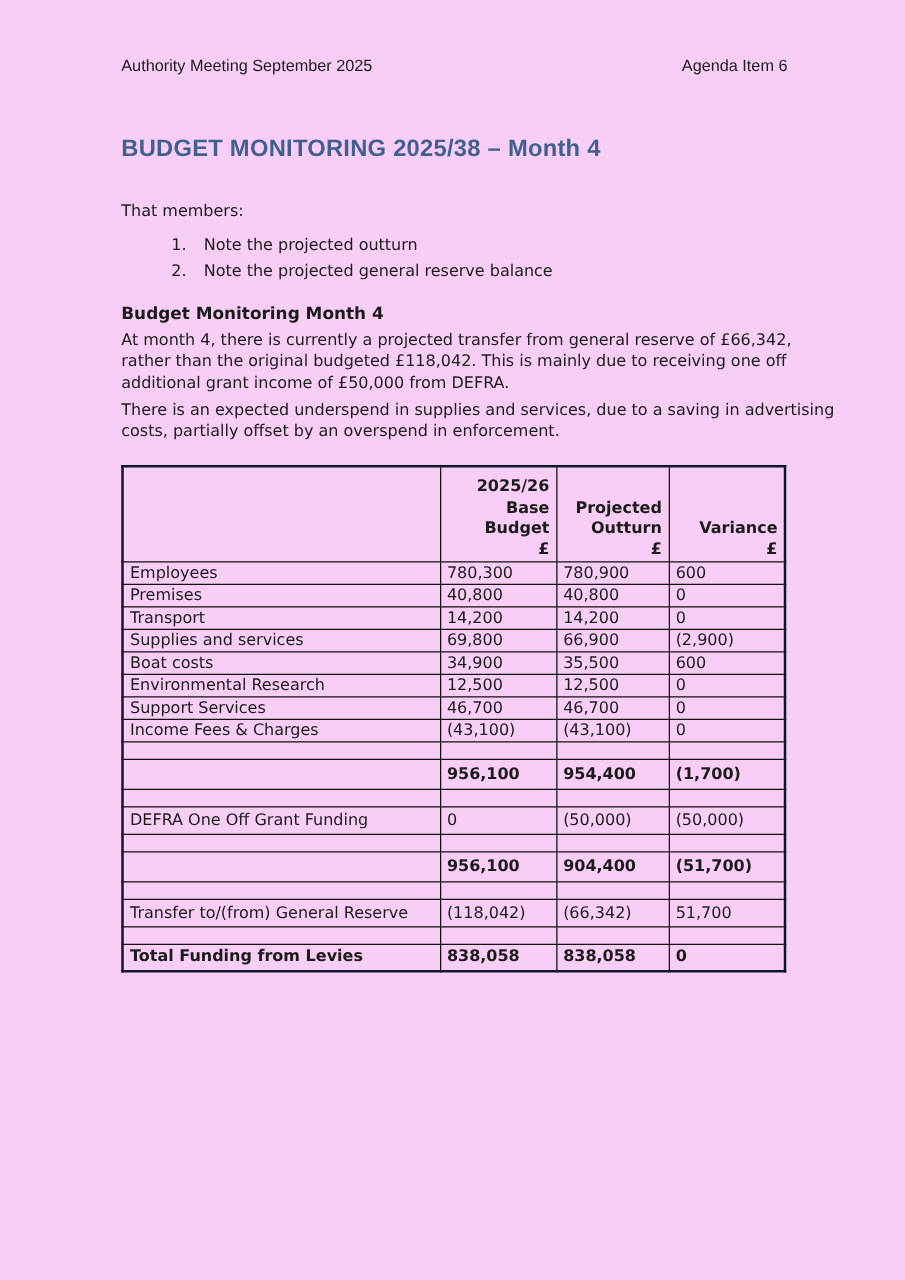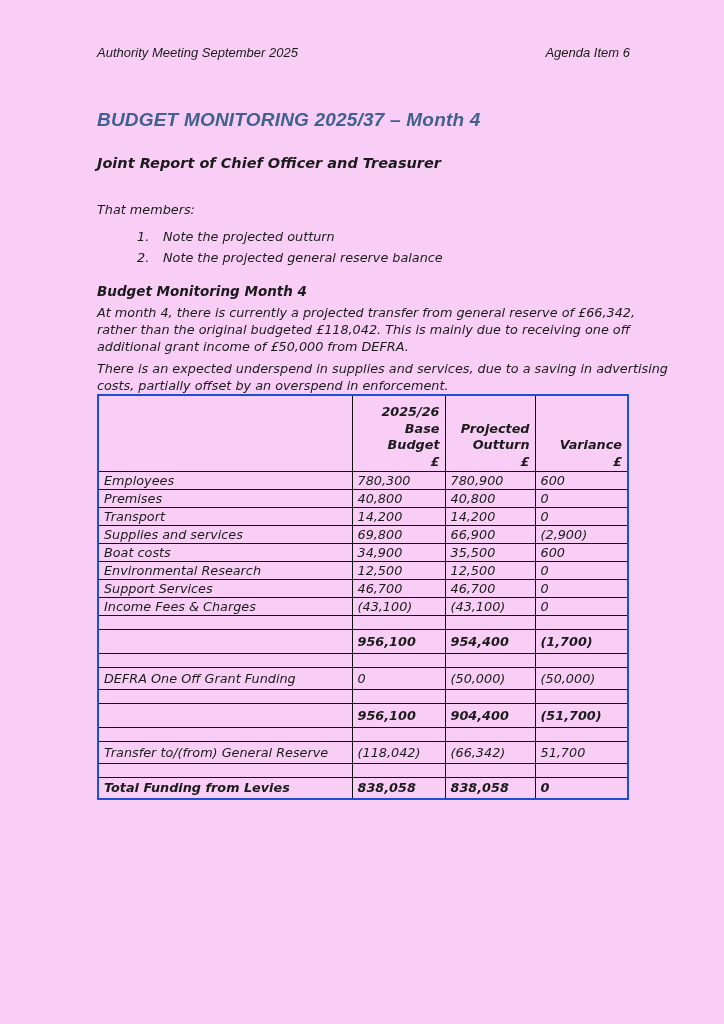--- a/index.html
+++ b/index.html
@@ -4,21 +4,21 @@
 <style>
   html,body { margin:0; padding:0; }
   .page {
     position:relative;
     width:724px; height:1024px;
     background:#f8cef6;
     color:#1b1b1b;
     overflow:hidden;
     font-family:"DejaVu Sans", sans-serif;
   }
-  .content { position:absolute; left:97px; top:45px; width:572px;font-style:italic; }
+  .content { position:absolute; left:97px; top:45px; width:572px; }
 
   .meta-row {
     width:533px;
     display:flex; justify-content:space-between;
     font-family:"Liberation Sans", sans-serif;
     font-size:13px; line-height:15px;
   }
 
   .doc-title {
     margin:49px 0 0 0;
@@ -52,24 +52,25 @@
     font-size:13.5px; font-weight:bold;
   }
   p.body {
     margin:5px 0 0 0;
     width:572px;
     font-size:12.8px; line-height:17px;
   }
   p.body.first { margin-top:21px; }
 
   table.budget {
+    margin-top:18px;
     border-collapse:collapse;
     table-layout:fixed;
     width:530px;
-    border:2px solid #1d4ed8;
+    border:2px solid #0f172a;
   }
   table.budget td {
     border:1px solid #111;
     padding:0 5px;
     font-size:12.8px;
     overflow:hidden;
     vertical-align:middle;
   }
   table.budget thead td {
     font-weight:bold;
@@ -93,23 +94,22 @@
 <body>
 
 <div class="page">
   <div class="content">
 
     <div class="meta-row">
       <span>Authority Meeting September 2025</span>
       <span>Agenda Item 6</span>
     </div>
 
-    <h1 class="doc-title">BUDGET MONITORING 2025/37 – Month 4</h1>
-
-    <h2 class="doc-subtitle">Joint Report of Chief Officer and Treasurer</h2>
+    <h1 class="doc-title">BUDGET MONITORING 2025/38 – Month 4</h1>
+
 
 
     <div class="that-members">That members:</div>
 
     <div class="num-list">
       <div class="list-item">
         <span class="li-num">1.</span>
         <span>Note the projected outturn</span>
       </div>
       <div class="list-item">

